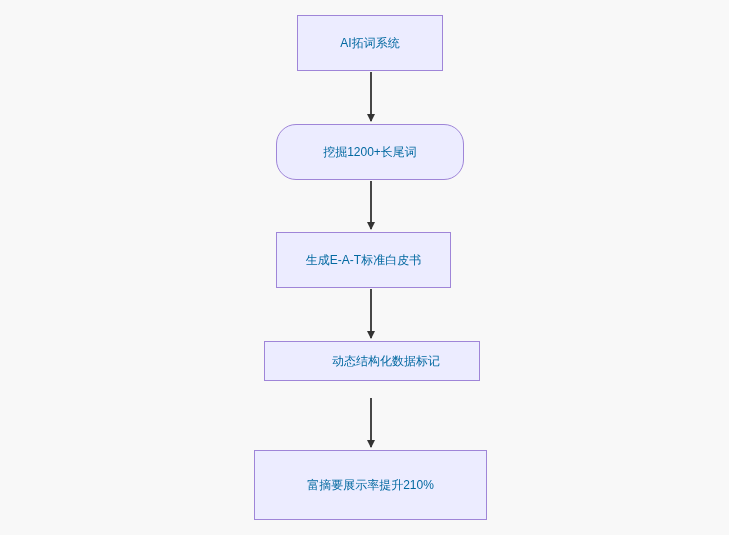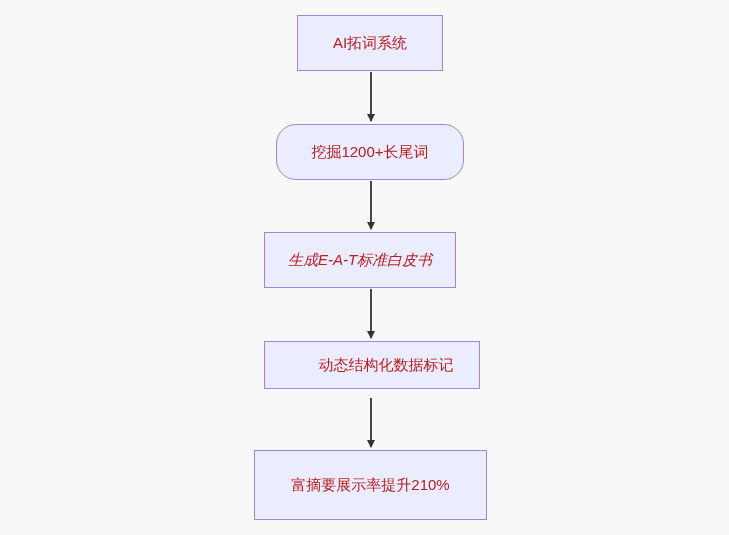--- a/index.html
+++ b/index.html
@@ -28,30 +28,30 @@
     pointer-events: none;
   }
   .node {
     position: absolute;
     box-sizing: border-box;
     display: flex;
     align-items: center;
     justify-content: center;
     background: #ececff;
     border: 1.5px solid #9f85d8;
-    color: #b91c1c;
-    font-size: 15px;
+    color: #0369a1;
+    font-size: 12px;
     line-height: 1.2;
     text-align: center;
     white-space: nowrap;
   }
   .n1 { left: 297px; top: 15px;  width: 146px; height: 56px; }
   .n2 { left: 276px; top: 124px; width: 188px; height: 56px; border-radius: 20px; }
-  .n3 { left: 264px; top: 232px; width: 192px; height: 56px; font-style: italic; }
-  .n4 { left: 264px; top: 341px; width: 216px; height: 48px; padding-left: 28px; }
+  .n3 { left: 276px; top: 232px; width: 175px; height: 56px; }
+  .n4 { left: 264px; top: 341px; width: 216px; height: 40px; padding-left: 28px; }
   .n5 { left: 254px; top: 450px; width: 233px; height: 70px; }
   .edge-line {
     stroke: #333333;
     stroke-width: 1.8px;
   }
 </style>
 </head>
 <body>
 
 <div class="canvas">

